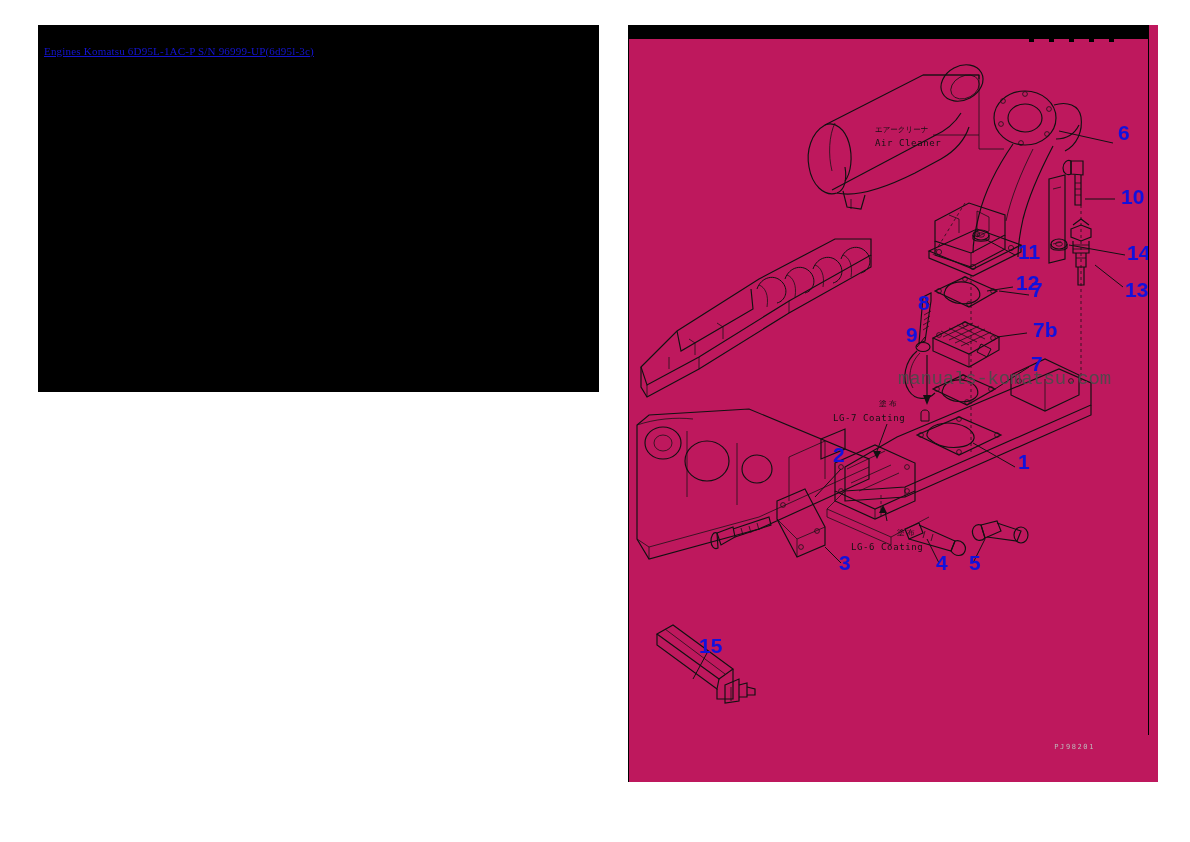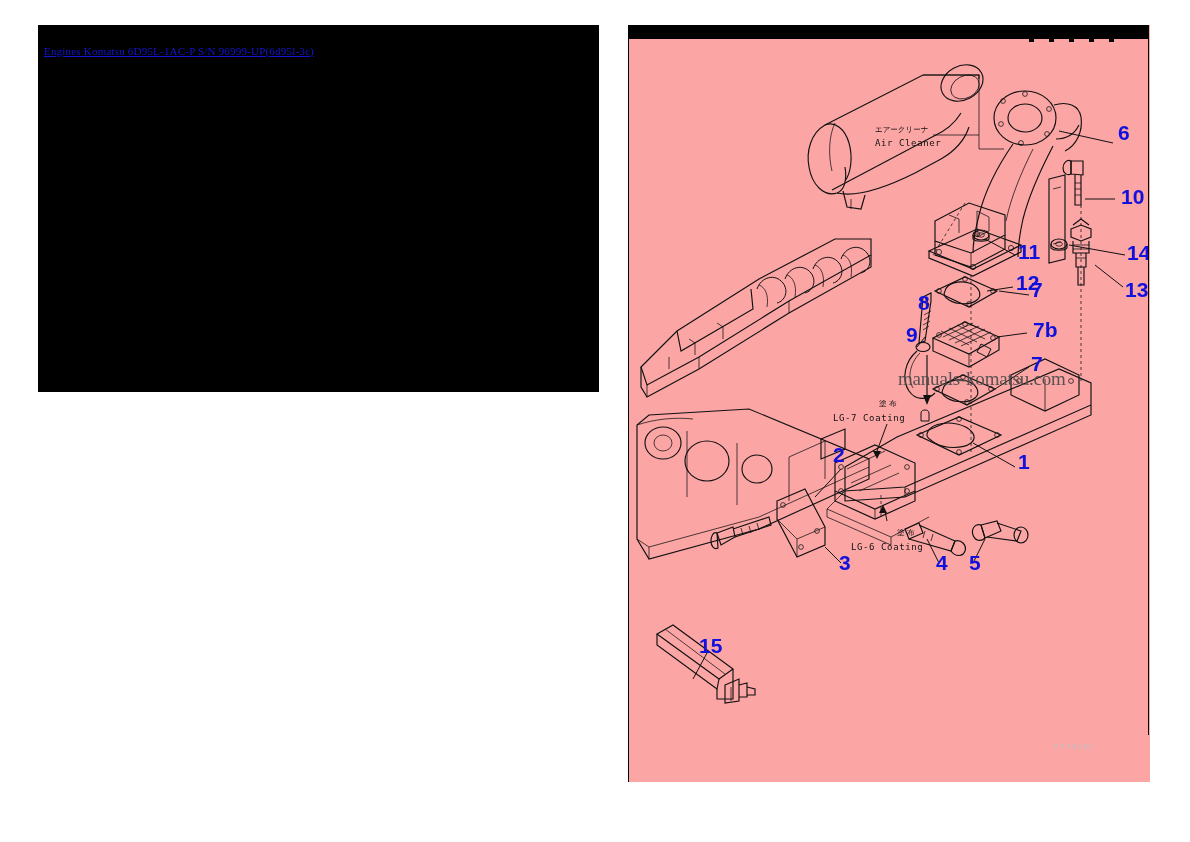--- a/index.html
+++ b/index.html
@@ -9,21 +9,21 @@
   
   #viewer-panel{position:absolute;left:38px;top:25px;width:561px;height:367px;
       background:#000000;overflow:hidden;}
   #doc-title-link{position:absolute;left:6px;top:20px;
       font-family:"Liberation Serif",serif;font-size:11px;line-height:12px;
       color:#1414d2;text-decoration:underline;white-space:nowrap;
       letter-spacing:.2px;cursor:pointer;}
 
   
   #diagram-panel{position:absolute;left:628px;top:25px;width:522px;height:757px;
-      background:#fca5a5;}
+      background:#be185d;padding-left:8px;}
   #diagram-left-rule{position:absolute;left:0;top:0;width:1px;height:757px;
       background:#000;}
   #diagram-right-rule{position:absolute;left:520px;top:0;width:1px;height:710px;
       background:#000;}
   #diagram-top-bar{position:absolute;left:1px;top:0;width:519px;height:14px;
       background:#000;}
   #diagram-top-bar .notch{position:absolute;bottom:-3px;width:5px;height:3px;background:#000;}
 
   #svg-stage{position:absolute;left:1px;top:14px;width:519px;height:743px;}
 
@@ -32,21 +32,21 @@
   .jp{fill:#111;font-family:"DejaVu Sans",sans-serif;font-size:7.5px;}
   .cod{fill:#111;font-family:"DejaVu Sans Mono",monospace;font-size:9px;letter-spacing:.6px;}
   .drw{fill:#bdbdbd;font-family:"DejaVu Sans Mono",monospace;font-size:7px;letter-spacing:1.6px;}
   .ln{stroke:#111;stroke-width:1;fill:none;}
   .ln2{stroke:#111;stroke-width:1.15;fill:none;}
   .lnl{stroke:#111;stroke-width:.75;fill:none;}
   .lead{stroke:#111;stroke-width:1;fill:none;}
   .dash{stroke:#111;stroke-width:.75;fill:none;stroke-dasharray:3 3;}
 
   #watermark{position:absolute;left:898px;top:368px;
-     font-family:Liberation Serif, serif;font-size:19px;color:#4b4b4b;
+     font-family:Liberation Mono, monospace;font-size:19px;color:#4b4b4b;
      opacity:.92;white-space:nowrap;pointer-events:none;letter-spacing:-.2px;}
 </style>
 </head>
 <body>
 
 <div id="viewer-panel">
   <a id="doc-title-link">Engines Komatsu 6D95L-1AC-P S/N 96999-UP(6d95l-3c)</a>
 </div>
 
 <div id="diagram-panel">

